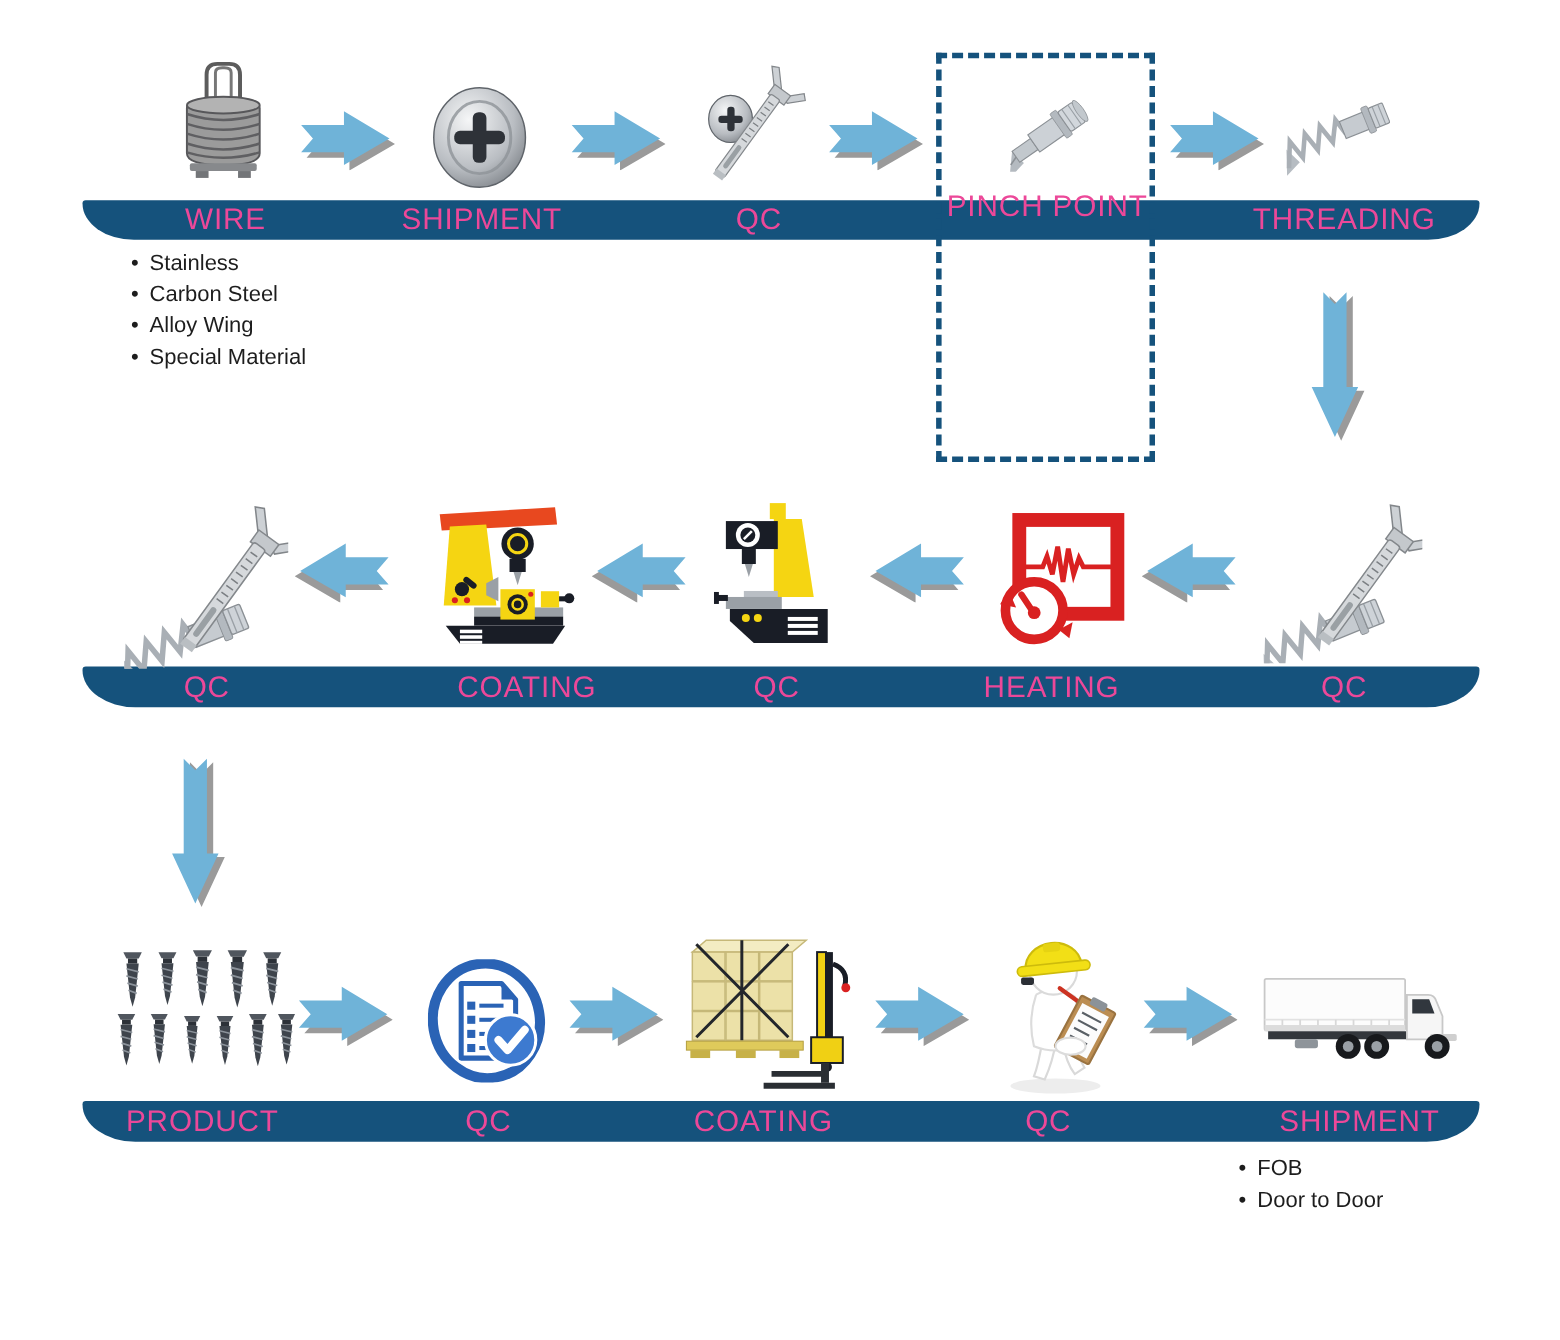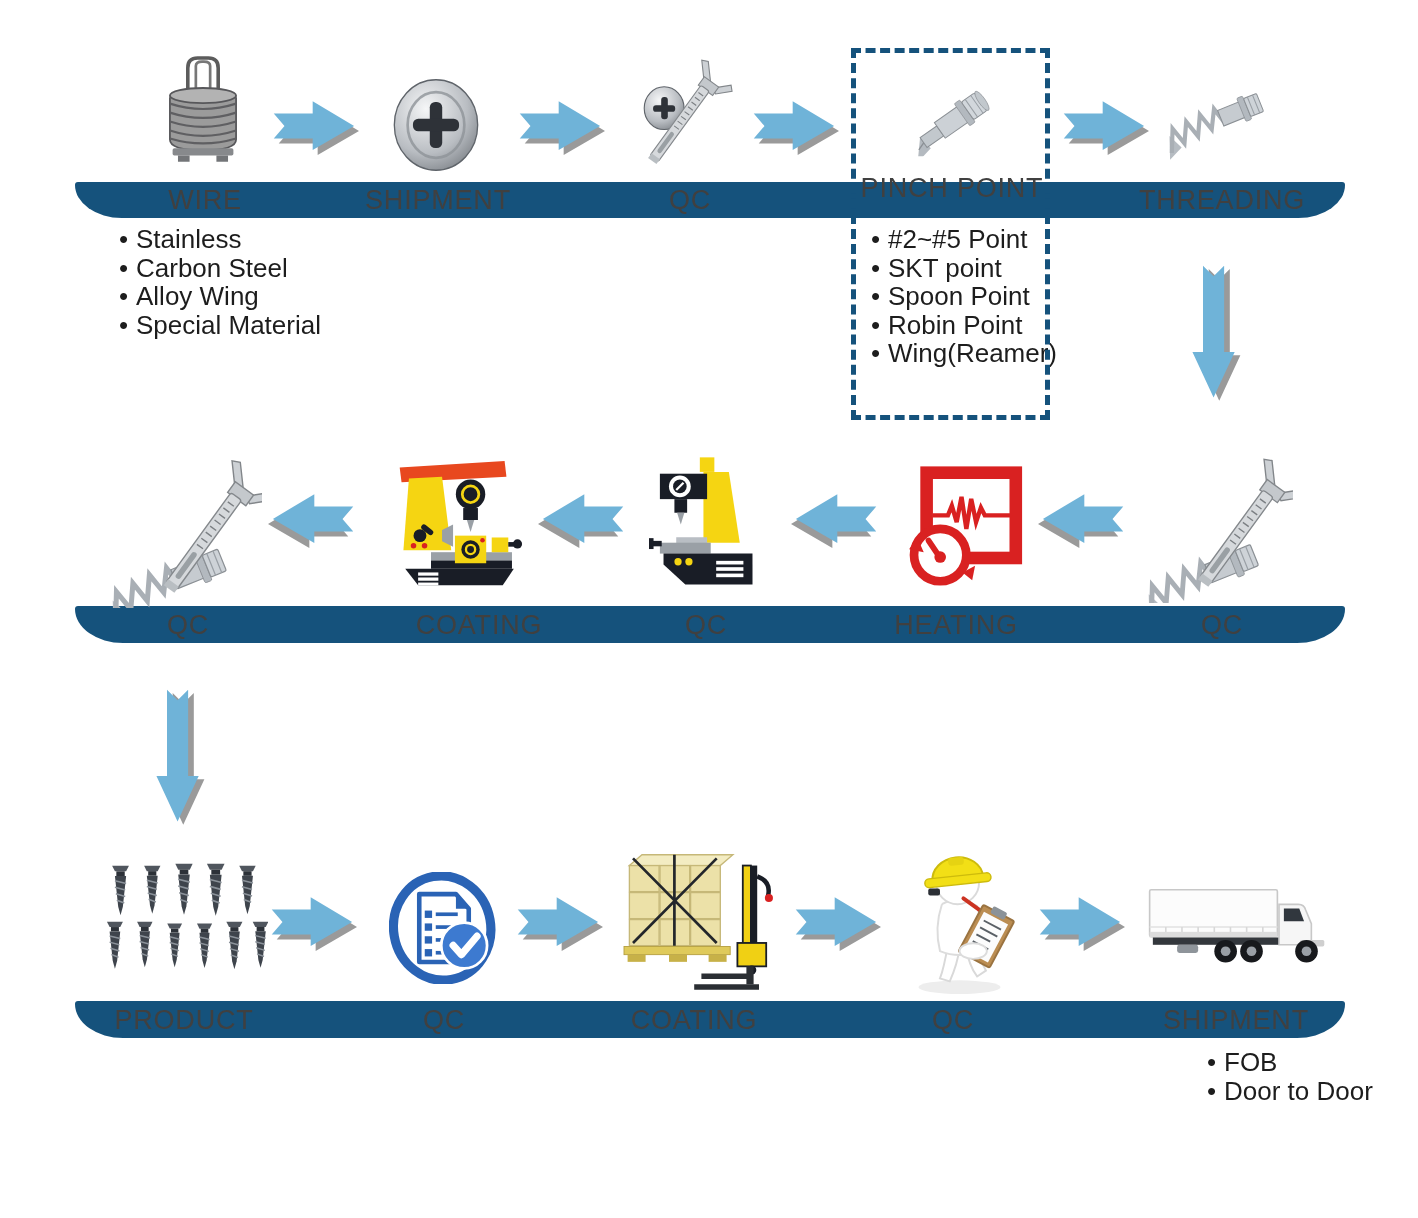--- a/index.html
+++ b/index.html
@@ -1,22 +1,22 @@
 <!DOCTYPE html>
 <html><head>
 <meta charset="utf-8">
 <style>
   html,body { margin:0; padding:0; background:#ffffff; }
   .page { position:relative; width:1418px; height:1218px; background:#ffffff;
           font-family:"Liberation Sans", sans-serif; overflow:hidden; }
   .banner { position:absolute; left:75px; width:1270px; background:#15527c; z-index:1;
             border-radius:3px 3px 48px 48px / 3px 3px 34px 34px; }
-  .stage-label { position:absolute; transform:translate(-50%,-50%); color:#404040;
+  .stage-label { position:absolute; transform:translate(-50%,-50%); color:#ec4899;
                  font-size:27px; letter-spacing:0.8px; white-space:nowrap; z-index:3; }
-  .bullets { position:absolute; list-style:none; margin:0; padding:0; font-size:26px;
+  .bullets { position:absolute; list-style:none; margin:0; padding:0; font-size:20px;
              color:#1d1d1d; z-index:2; }
   .bullets li { line-height:28.5px; padding-left:19px; position:relative; white-space:nowrap; }
   .bullets li.dot::before { content:"\2022"; position:absolute; left:2px; }
   .bullets.no-dot li { padding-left:0; }
   .icon { position:absolute; z-index:2; }
   .icon svg { width:100%; height:100%; display:block; }
   .highlight-box { position:absolute; border:5px dashed #15527c; z-index:4; background:transparent; }
   .defs-holder { position:absolute; width:0; height:0; overflow:hidden; }
 </style>
 </head>
@@ -173,27 +173,20 @@
       <svg viewBox="0 0 64 172">
         <use href="#sym-arrow-d"></use>
       </svg>
     </div>
 
   <ul class="bullets" style="left:117px;top:225px">
     <li class="dot">Stainless</li>
     <li class="dot">Carbon Steel</li>
     <li class="dot">Alloy Wing</li>
     <li class="dot">Special Material</li>
-  </ul>
-  <ul class="bullets" style="left:869px;top:225px">
-    <li class="dot">#2~#5 Point</li>
-    <li class="dot">SKT point</li>
-    <li class="dot">Spoon Point</li>
-    <li class="dot">Robin Point</li>
-    <li class="dot">Wing(Reamer)</li>
   </ul>
 
   <div class="icon" style="left:112px;top:458px;width:150px;height:150px">
     <svg viewBox="0 0 160 160">
       <use href="#sym-lagscrew" transform="translate(-14,58) scale(0.95)"></use>
       <use href="#sym-vernier" transform="translate(28,0)"></use>
     </svg>
   </div>
 
   <div class="icon" style="left:385px;top:452px;width:138px;height:136px">
@@ -430,18 +423,18 @@
       <svg viewBox="0 0 104 70">
         <use href="#sym-arrow-r"></use>
       </svg>
     </div>
   <div class="icon" style="left:1037px;top:893px;width:90px;height:58px">
       <svg viewBox="0 0 104 70">
         <use href="#sym-arrow-r"></use>
       </svg>
     </div>
 
-  <ul class="bullets" style="left:1205px;top:1048px">
+  <ul class="bullets" style="left:1124px;top:1048px">
     <li class="dot">FOB</li>
     <li class="dot">Door to Door</li>
   </ul>
 
 </div>
 
 </body></html>

